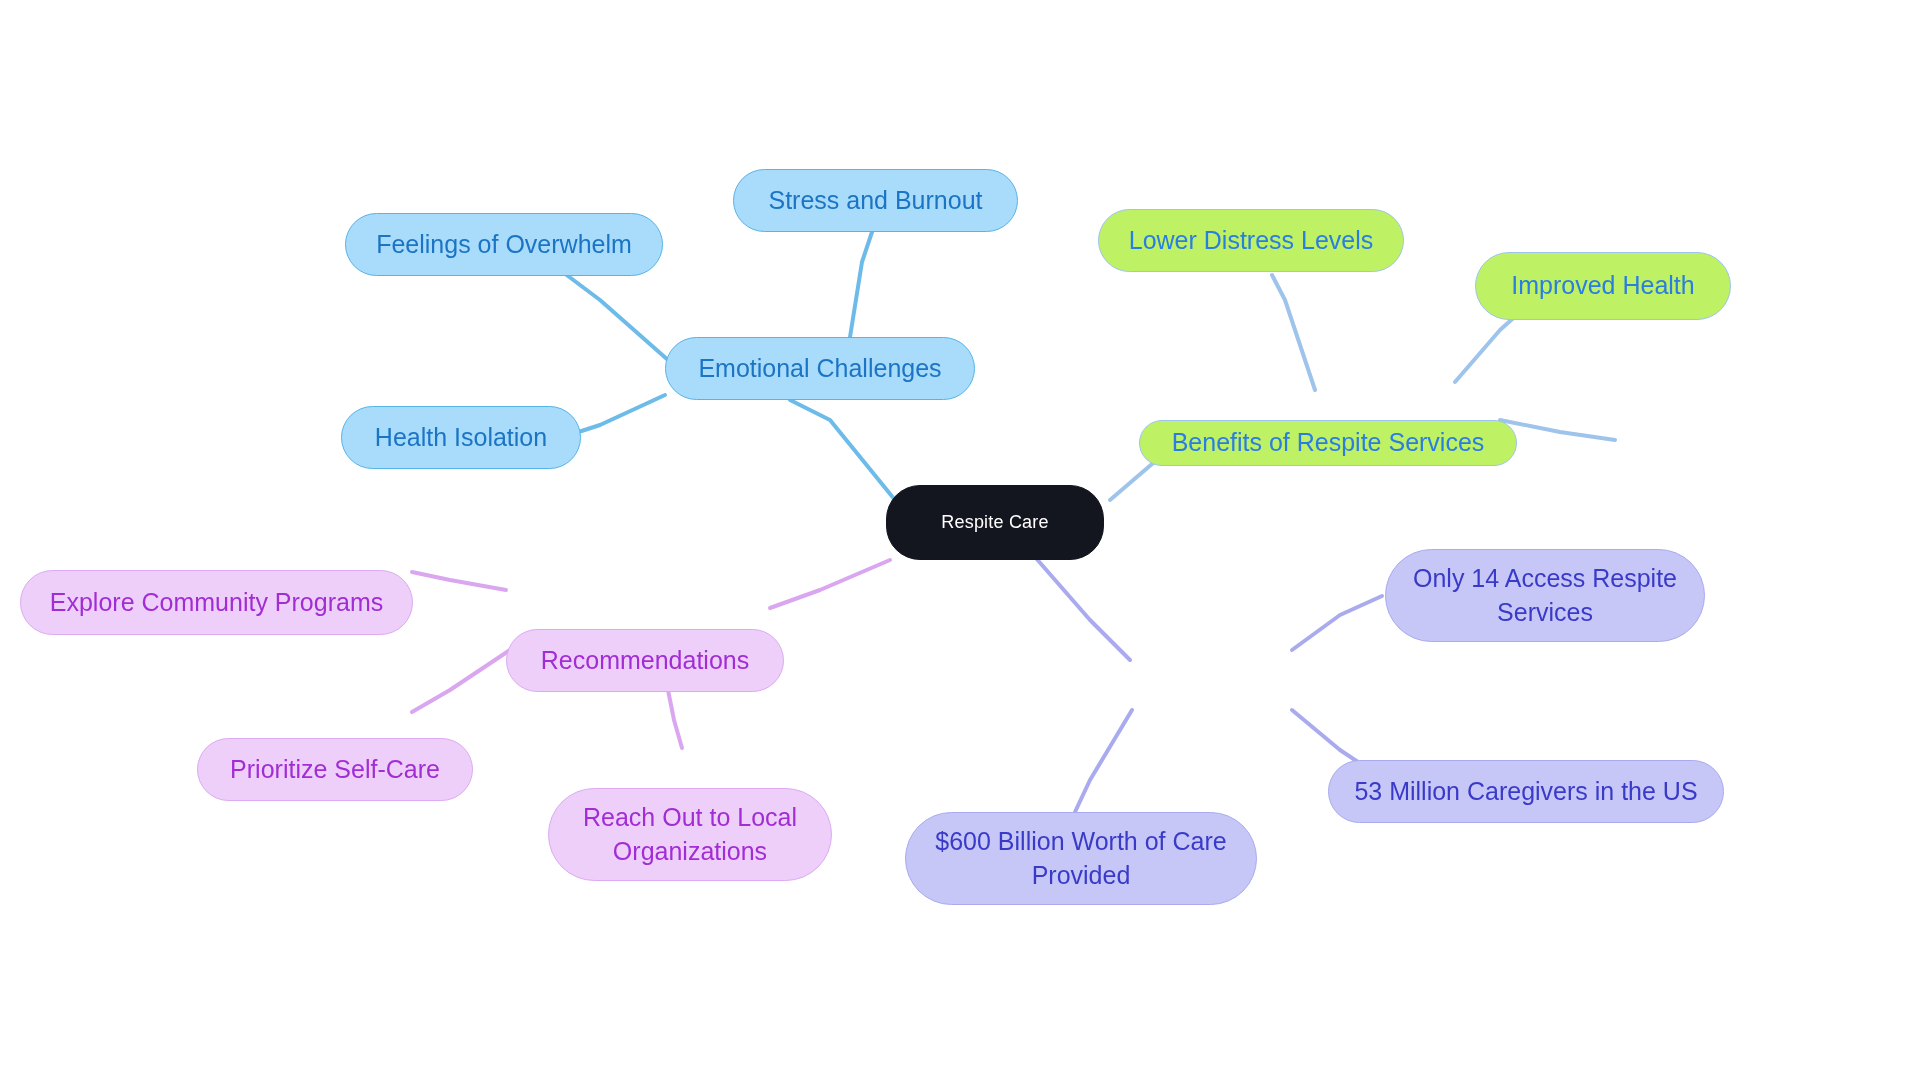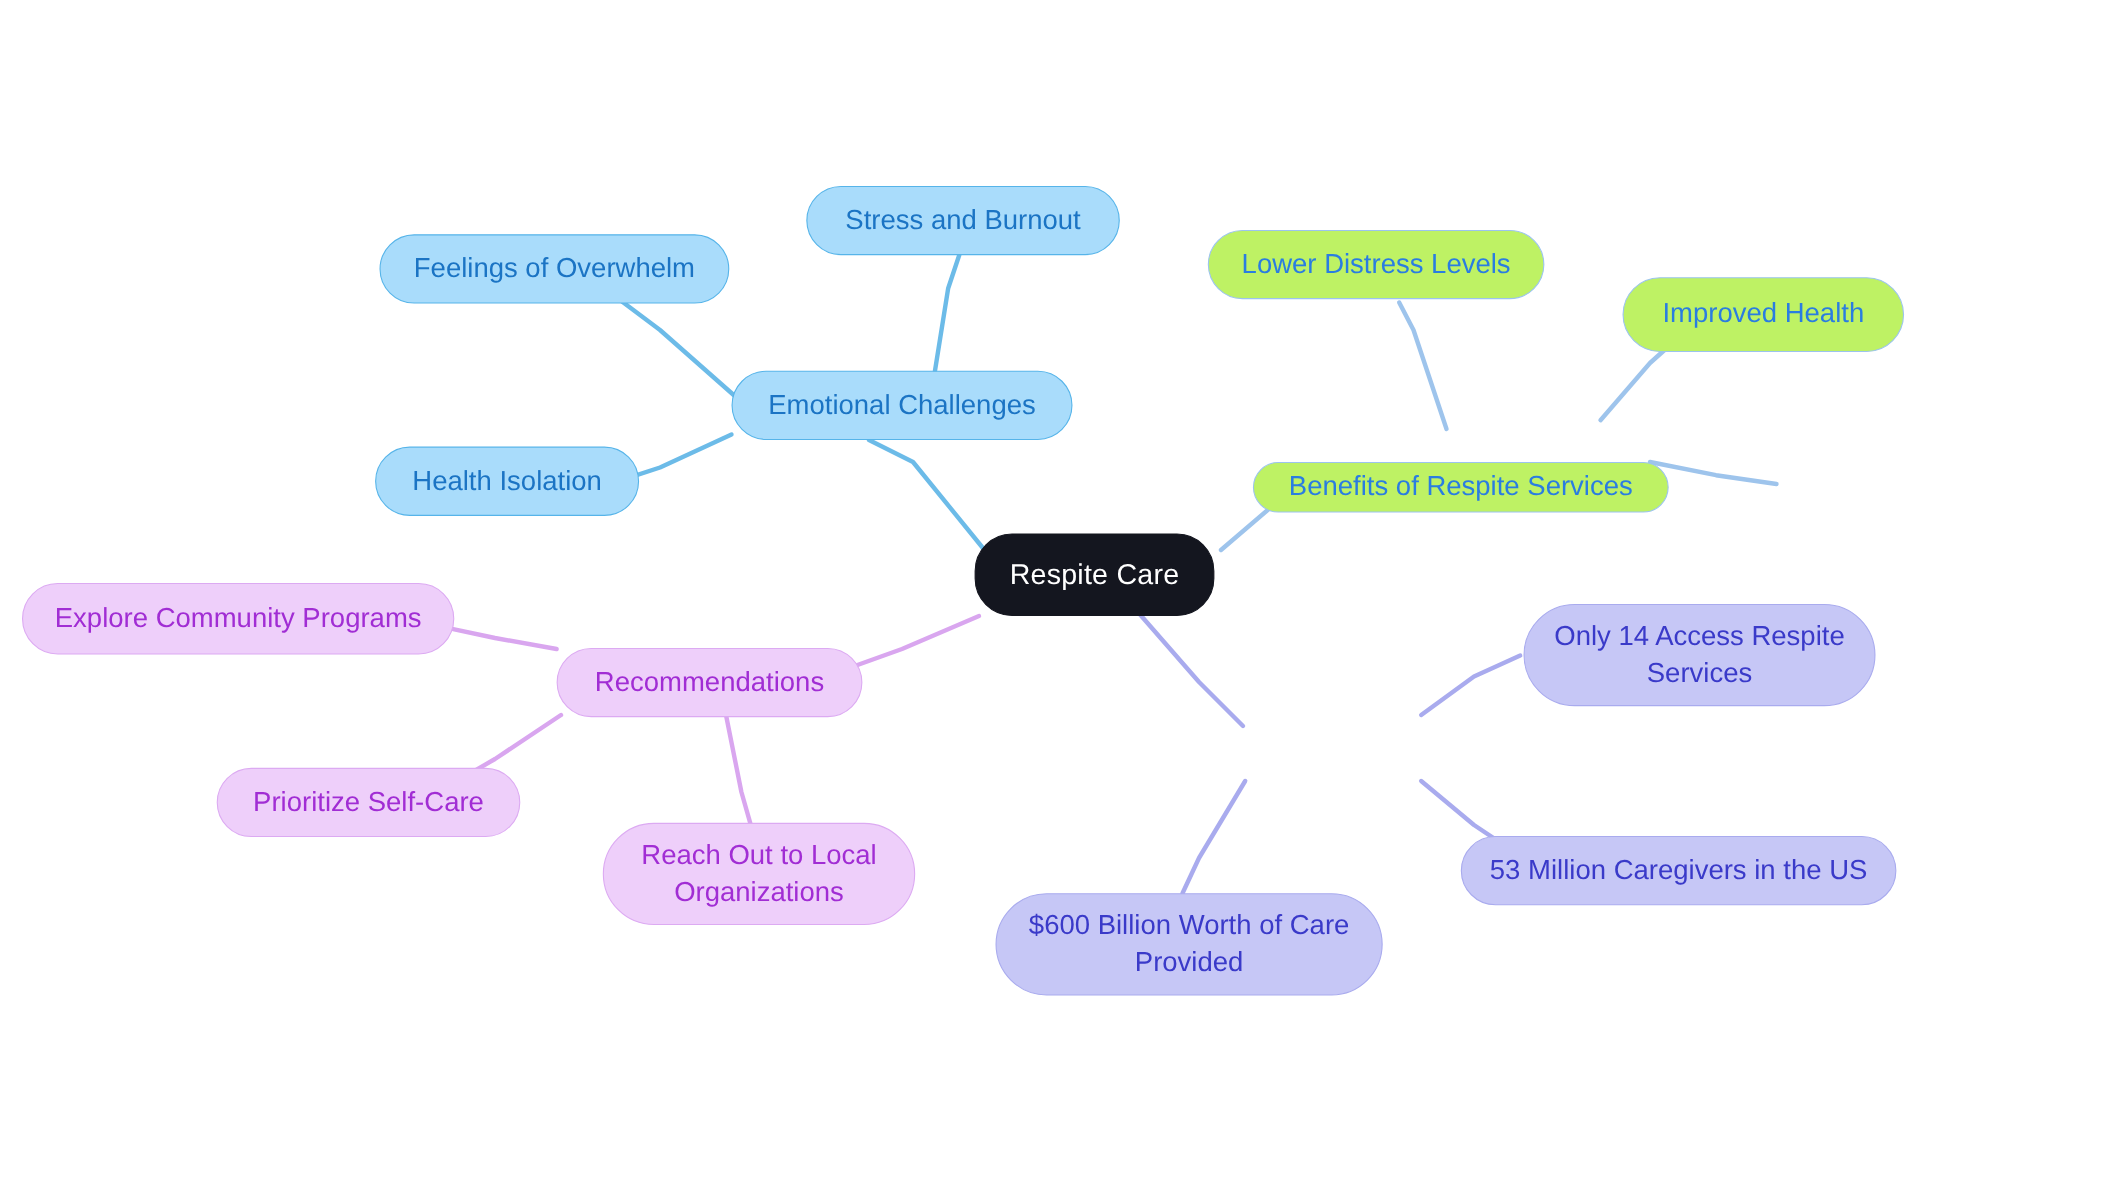--- a/index.html
+++ b/index.html
@@ -38,21 +38,21 @@
     border-width: 1.5px;
     line-height: 1.33;
     white-space: pre-line;
     padding: 4px 18px;
   }
   .node-root {
     background: #14161f;
     border-color: #14161f;
     color: #ffffff;
     border-radius: 34px;
-    font-size: 26px;
+    font-size: 18px;
     letter-spacing: 0.2px;
   }
   .node-sky {
     background: #a9dcfb;
     border-color: #56b4e9;
     color: #1b74c4;
     font-size: 25px;
   }
   .node-softblue {
     background: #bef264;
@@ -64,20 +64,21 @@
     background: #c6c7f6;
     border-color: #a9abee;
     color: #3a3ac9;
     font-size: 25px;
   }
   .node-pink {
     background: #eecffa;
     border-color: #dcaaf2;
     color: #a12dd4;
     font-size: 25px;
+    margin-top: 40px;
   }
 </style>
 </head>
 <body>
 
 <div id="canvas">
 
   <svg id="edge-layer" width="1920" height="1083" viewBox="0 0 1920 1083" xmlns="http://www.w3.org/2000/svg">
 
     <path d="M 895 500 L 830 420 L 790 400" fill="none" stroke="#6cbbe8" stroke-width="4" stroke-linecap="round" stroke-linejoin="round"></path>

